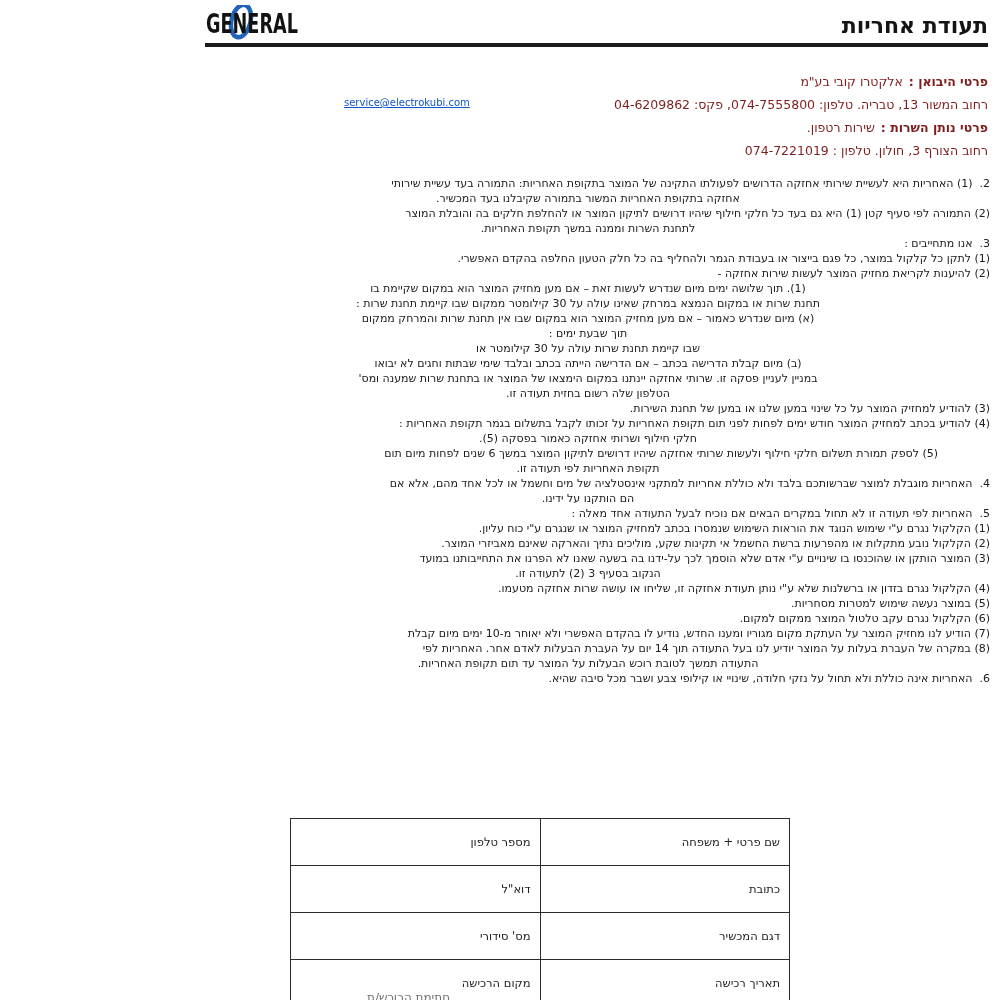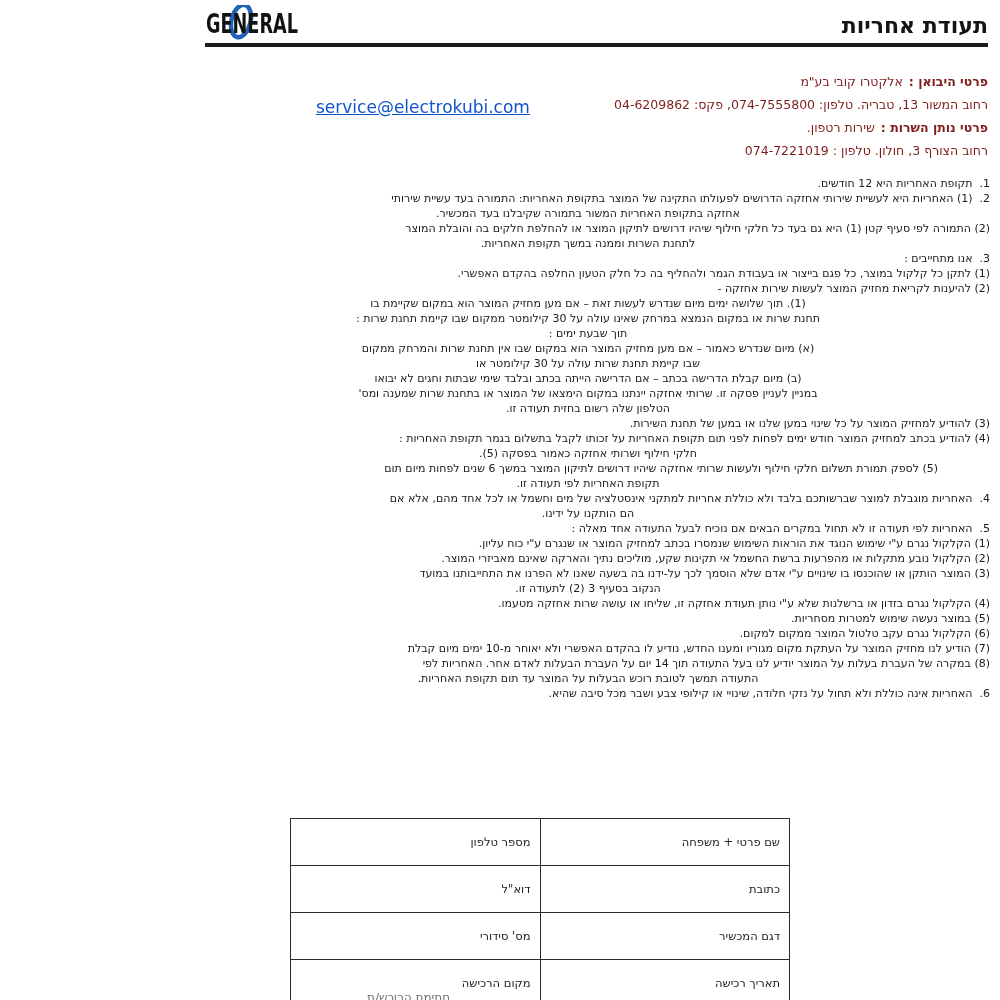--- a/index.html
+++ b/index.html
@@ -7,21 +7,21 @@
     width:1000px;height:1000px;background:#ffffff;
     font-family:"DejaVu Sans",sans-serif;color:#1c1c1c;
     position:relative;overflow:hidden;
   }
   .logo{position:absolute;left:205px;top:5px;}
   .doc-title{position:absolute;top:13px;right:12px;font-size:22px;font-weight:bold;direction:rtl;color:#141414;}
   .rule{position:absolute;left:205px;right:12px;top:43px;height:4px;background:#1b1b1b;}
   .contact{position:absolute;right:12px;left:186px;top:70px;direction:rtl;text-align:right;font-size:12.5px;color:#7f1d1d;}
   .cline{line-height:23px;white-space:nowrap;}
   .cline b{font-weight:bold;margin-left:2px;}
-  .email{position:absolute;left:316px;top:97px;font-size:17px;color:#1155cc;text-decoration:underline;direction:ltr;cursor:pointer;}
+  .email{position:absolute;left:344px;top:97px;font-size:10px;color:#1155cc;text-decoration:underline;direction:ltr;cursor:pointer;}
   .terms{position:absolute;left:186px;width:804px;top:176px;direction:rtl;font-size:11px;color:#202020;}
   .ln{line-height:15px;white-space:nowrap;}
   .ln.right{text-align:right;}
   .ln.right2{text-align:right;padding-right:52px;}
   .ln.center{text-align:center;}
   .formtable{position:absolute;left:290px;top:818px;width:500px;border-collapse:collapse;direction:rtl;table-layout:fixed;}
   .formtable td{border:1.4px solid #2b2b2b;vertical-align:top;text-align:right;font-size:11.5px;padding:16px 9px;width:50%;color:#1e1e1e;}
   .signature{position:absolute;left:150px;top:991px;width:300px;direction:rtl;text-align:right;font-size:12px;white-space:nowrap;color:#737373;}
 </style>
 </head>
@@ -46,32 +46,31 @@
   <div class="cline">
     <b>פרטי נותן השרות :</b>
     <span>שירות רטפון.</span>
   </div>
   <div class="cline">רחוב הצורף 3, חולון.  טלפון : 074-7221019</div>
 </div>
 
 <a class="email">service@electrokubi.com</a>
 
 <div class="terms">
-    <div class="ln right">1.&nbsp;&nbsp;תקופת האחריות היא 12 חודשים.</div>
     <div class="ln right">2.&nbsp;&nbsp;(1) האחריות היא לעשיית שירותי אחזקה הדרושים לפעולתו התקינה של המוצר בתקופת האחריות: התמורה בעד עשיית שירותי</div>
     <div class="ln center">אחזקה בתקופת האחריות המשור בתמורה שקיבלנו בעד המכשיר.</div>
     <div class="ln right">(2) התמורה לפי סעיף קטן (1) היא גם בעד כל חלקי חילוף שיהיו דרושים לתיקון המוצר או להחלפת חלקים בה והובלת המוצר</div>
     <div class="ln center">לתחנת השרות וממנה במשך תקופת האחריות.</div>
     <div class="ln right">3.&nbsp;&nbsp;אנו מתחייבים :</div>
     <div class="ln right">(1) לתקן כל קלקול במוצר, כל פגם בייצור או בעבודת הגמר ולהחליף בה כל חלק הטעון החלפה בהקדם האפשרי.</div>
     <div class="ln right">(2) להיענות לקריאת מחזיק המוצר לעשות שירות אחזקה -</div>
     <div class="ln center">(1). תוך שלושה ימים מיום שנדרש לעשות זאת – אם מען מחזיק המוצר הוא במקום שקיימת בו</div>
     <div class="ln center">תחנת שרות או במקום הנמצא במרחק שאינו עולה על 30 קילומטר ממקום שבו קיימת תחנת שרות :</div>
+    <div class="ln center">(א) מיום שנדרש כאמור – אם מען מחזיק המוצר הוא במקום שבו אין תחנת שרות והמרחק ממקום</div>
     <div class="ln center">תוך שבעת ימים :</div>
-    <div class="ln center">(א) מיום שנדרש כאמור – אם מען מחזיק המוצר הוא במקום שבו אין תחנת שרות והמרחק ממקום</div>
     <div class="ln center">שבו קיימת תחנת שרות עולה על 30 קילומטר או</div>
     <div class="ln center">(ב) מיום קבלת הדרישה בכתב – אם הדרישה הייתה בכתב ובלבד שימי שבתות וחגים לא יבואו</div>
     <div class="ln center">במניין לעניין פסקה זו. שרותי אחזקה יינתנו במקום הימצאו של המוצר או בתחנת שרות שמענה ומס'</div>
     <div class="ln center">הטלפון שלה רשום בחזית תעודה זו.</div>
     <div class="ln right">(3) להודיע למחזיק המוצר על כל שינוי במען שלנו או במען של תחנת השירות.</div>
     <div class="ln right">(4) להודיע בכתב למחזיק המוצר חודש ימים לפחות לפני תום תקופת האחריות על זכותו לקבל בתשלום בגמר תקופת האחריות :</div>
     <div class="ln center">חלקי חילוף ושרותי אחזקה כאמור בפסקה (5).</div>
     <div class="ln right2">(5) לספק תמורת תשלום חלקי חילוף ולעשות שרותי אחזקה שיהיו דרושים לתיקון המוצר במשך 6 שנים לפחות מיום תום</div>
     <div class="ln center">תקופת האחריות לפי תעודה זו.</div>
     <div class="ln right">4.&nbsp;&nbsp;האחריות מוגבלת למוצר שברשותכם בלבד ולא כוללת אחריות למתקני אינסטלציה של מים וחשמל או לכל אחד מהם, אלא אם</div>

